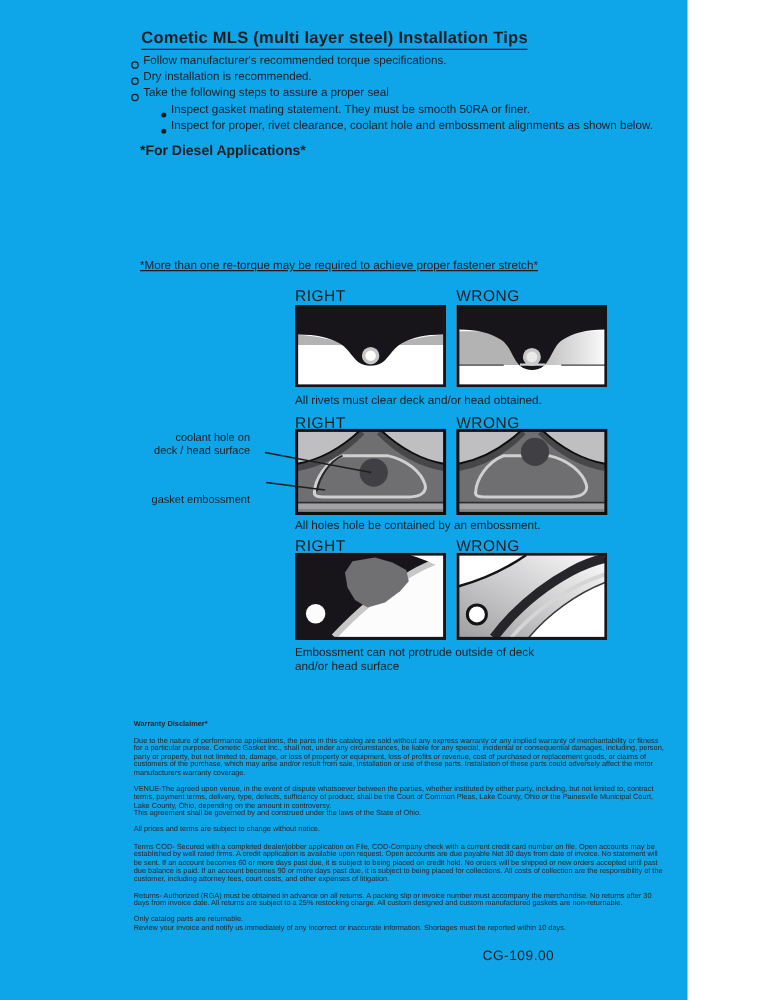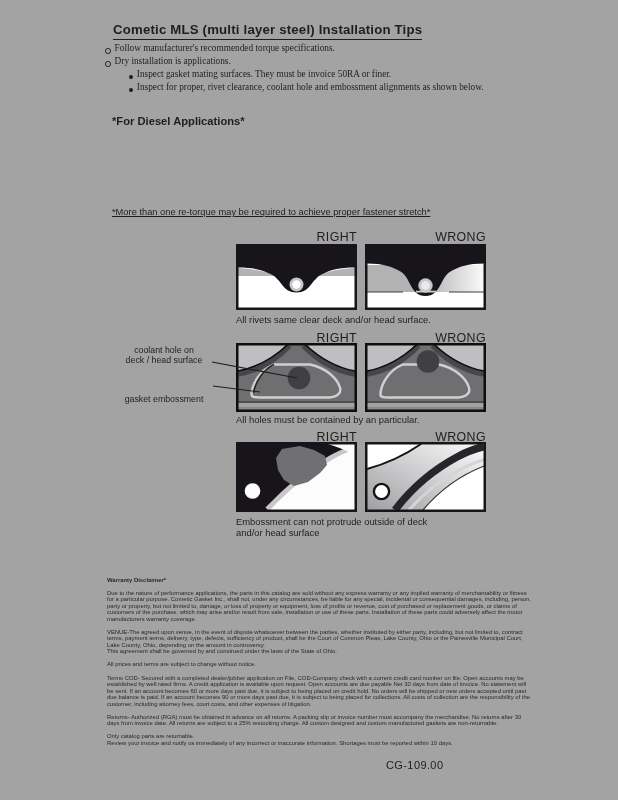--- a/index.html
+++ b/index.html
@@ -1,46 +1,46 @@
 <!DOCTYPE html>
 <html><head>
 <meta charset="utf-8">
 <style>
   html,body{margin:0;padding:0;background:#ffffff;}
   .page{
-    position:relative;width:618px;height:800px;background:#a3a3a3;overflow:hidden;
+    position:relative;width:550px;height:800px;background:#0ea5e9;overflow:hidden;
     font-family:"Liberation Sans", sans-serif;color:#211d1f;
     -webkit-font-smoothing:antialiased;
   }
   .prewrap{white-space:pre-line;}
 
   
   .title{
     position:absolute;left:113px;top:22px;margin:0;
     font-size:13.2px;font-weight:bold;letter-spacing:.2px;
     border-bottom:1.8px solid #211d1f;padding-bottom:1.5px;display:inline-block;
   }
 
   
   .bullets{position:absolute;left:105px;top:42px;width:460px;font-size:9.3px;line-height:13px;}
-  .brow{display:flex;align-items:center;height:13px;font-family:Liberation Serif, serif;}
+  .brow{display:flex;align-items:flex-end;height:13px;}
   .brow.sub{padding-left:24px;}
   .mk{flex:0 0 auto;margin:4.5px 4px 0 0;width:3.6px;height:3.6px;border-radius:50%;}
   .mk.open{border:1px solid #211d1f;}
   .mk.fill{background:#211d1f;width:3.8px;height:3.8px;margin-top:4.6px;}
 
   
   .diesel-head{position:absolute;left:112px;top:115px;margin:0;font-size:11.2px;font-weight:bold;}
   .body-p{position:absolute;left:112px;width:430px;font-size:9.3px;line-height:12.4px;margin:0;}
 
   
-  .fig-label{position:absolute;width:121px;text-align:right;font-size:12.4px;letter-spacing:.4px;}
+  .fig-label{position:absolute;width:121px;text-align:left;font-size:12.4px;letter-spacing:.4px;}
   .fig-box{position:absolute;display:block;}
   .fig-caption{position:absolute;left:236px;font-size:9.4px;line-height:11.2px;}
-  .ann{position:absolute;left:116px;width:96px;text-align:center;font-size:8.8px;line-height:9.8px;}
+  .ann{position:absolute;left:104px;width:96px;text-align:right;font-size:8.8px;line-height:9.8px;}
   .overlay{position:absolute;left:115px;top:340px;pointer-events:none;}
 
   
   .legal{position:absolute;left:107px;top:577px;width:426px;font-size:5.9px;line-height:6.55px;color:#2b2628;}
   .legal h3{margin:0 0 6px 0;font-size:5.9px;font-weight:bold;}
   .legal p{margin:0 0 6.5px 0;}
   .legal p.tight{margin-bottom:0;}
 
   .footer-code{position:absolute;left:386px;top:759px;font-size:11px;letter-spacing:.4px;}
 </style>
@@ -51,25 +51,29 @@
 
   <h1 class="title">Cometic MLS (multi layer steel) Installation Tips</h1>
 
   <div class="bullets">
     <div class="brow">
       <span class="mk open"></span>
       <span>Follow manufacturer's recommended torque specifications.</span>
     </div>
     <div class="brow">
       <span class="mk open"></span>
-      <span>Dry installation is applications.</span>
+      <span>Dry installation is recommended.</span>
+    </div>
+    <div class="brow">
+      <span class="mk open"></span>
+      <span>Take the following steps to assure a proper seal</span>
     </div>
     <div class="brow sub">
       <span class="mk fill"></span>
-      <span>Inspect gasket mating surfaces.  They must be invoice 50RA or finer.</span>
+      <span>Inspect gasket mating statement.  They must be smooth 50RA or finer.</span>
     </div>
     <div class="brow sub">
       <span class="mk fill"></span>
       <span>Inspect for proper, rivet clearance, coolant hole and embossment alignments as shown below.</span>
     </div>
   </div>
 
   <h2 class="diesel-head">*For Diesel Applications*</h2>
   <p class="body-p" style="top:206px;text-decoration:underline;">*More than one re-torque may be required to achieve proper fastener stretch*</p>
 
@@ -99,21 +103,21 @@
     <rect x="2" y="48" width="117" height="16" fill="#ffffff"></rect>
     <line x1="2" y1="48" x2="38" y2="48" stroke="#3f3f3f" stroke-width="1"></line>
     <line x1="84" y1="48" x2="119" y2="48" stroke="#3f3f3f" stroke-width="1"></line>
     <path d="M2,2 H119 V19.5 C103,19.5 94,22.5 85.5,27.5 C75,33.5 76,52 60.5,52 C45,52 46,33.5 35.5,27.5 C27,22.5 18,19.5 2,19.5 Z" fill="#17141a"></path>
     <circle cx="60.5" cy="41.5" r="7.2" fill="#c6c6c6"></circle>
     <circle cx="60.5" cy="41.5" r="4.4" fill="#e9e9e9"></circle>
     <line x1="51" y1="47.6" x2="71" y2="47.6" stroke="#cfcfcf" stroke-width="1.8"></line>
     <rect x="1.25" y="1.25" width="118.5" height="63.5" fill="none" stroke="#17141a" stroke-width="2.5"></rect>
   </svg>
 
-  <div class="fig-caption" style="top:313.5px;">All rivets same clear deck and/or head surface.</div>
+  <div class="fig-caption" style="top:313.5px;">All rivets must clear deck and/or head obtained.</div>
 
   <div class="fig-label" style="left:236px;top:330.5px;">RIGHT</div>
   <div class="fig-label" style="left:365px;top:330.5px;">WRONG</div>
 
   <svg class="fig-box" style="left:236px;top:342.5px;" width="121" height="69" viewBox="0 0 121 69">
     <rect x="0" y="0" width="121" height="69" fill="#6f6f72"></rect>
     <path d="M2,2 L2,29 C22,25.5 40,14 52,2 Z" fill="#bfbfc1"></path>
     <path d="M119,2 L119,29 C97,25.5 79,14 67,2 Z" fill="#bfbfc1"></path>
     <path d="M2,31 C23,27.5 41,15.5 53.5,2.5" stroke="#47474a" stroke-width="5.5" fill="none"></path>
     <path d="M2,28 C22,24.5 40,12.5 52,1.5" stroke="#0e0e10" stroke-width="1.6" fill="none"></path>
@@ -145,21 +149,21 @@
   </svg>
 
   <div class="ann prewrap" style="top:346px;">coolant hole on
 deck / head surface</div>
   <div class="ann" style="top:378.5px;margin-top:16px;">gasket embossment</div>
   <svg class="overlay" width="245" height="80" viewBox="0 0 245 80">
     <line x1="97" y1="22" x2="182" y2="38" stroke="#211d1f" stroke-width="1.2"></line>
     <line x1="98" y1="46" x2="145" y2="52" stroke="#211d1f" stroke-width="1.2"></line>
   </svg>
 
-  <div class="fig-caption" style="top:414px;">All holes must be contained by an particular.</div>
+  <div class="fig-caption" style="top:414px;">All holes hole be contained by an embossment.</div>
 
   <div class="fig-label" style="left:236px;top:429.5px;">RIGHT</div>
   <div class="fig-label" style="left:365px;top:429.5px;">WRONG</div>
 
   <svg class="fig-box" style="left:236px;top:442px;" width="121" height="70" viewBox="0 0 121 70">
     <rect x="0" y="0" width="121" height="70" fill="#ffffff"></rect>
     <rect x="2" y="2" width="117" height="66" fill="#17141a"></rect>
     <path d="M32,68 C48,51 69,32 93,18 C101,13 111,9 119,6.5" stroke="#c7c7c7" stroke-width="7" fill="none"></path>
     <path d="M34,68 C50,51 70,33 94,19 C102,14 111,10 119,7.5 L119,68 Z" fill="#fcfcfc"></path>
     <path d="M92,2 L119,2 L119,13 C110,8.5 101,4.8 92,2 Z" fill="#fcfcfc"></path>

